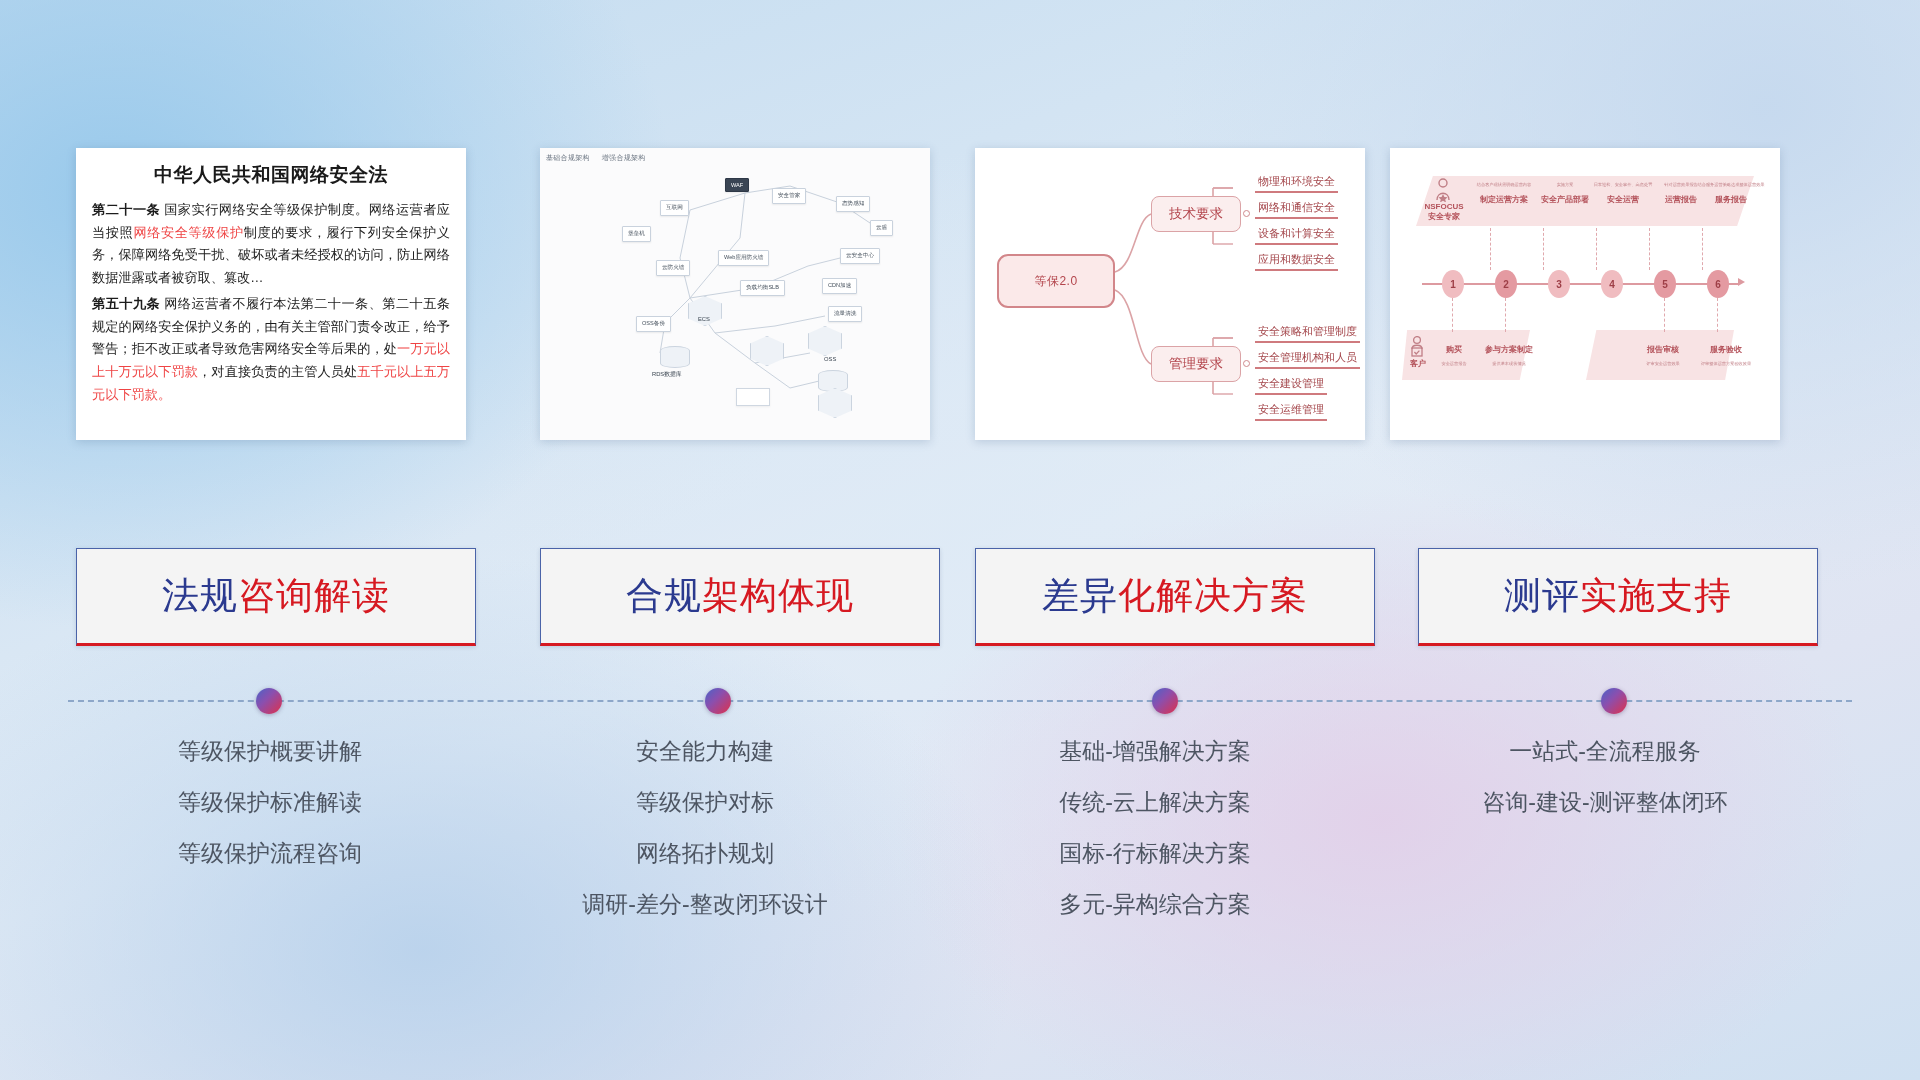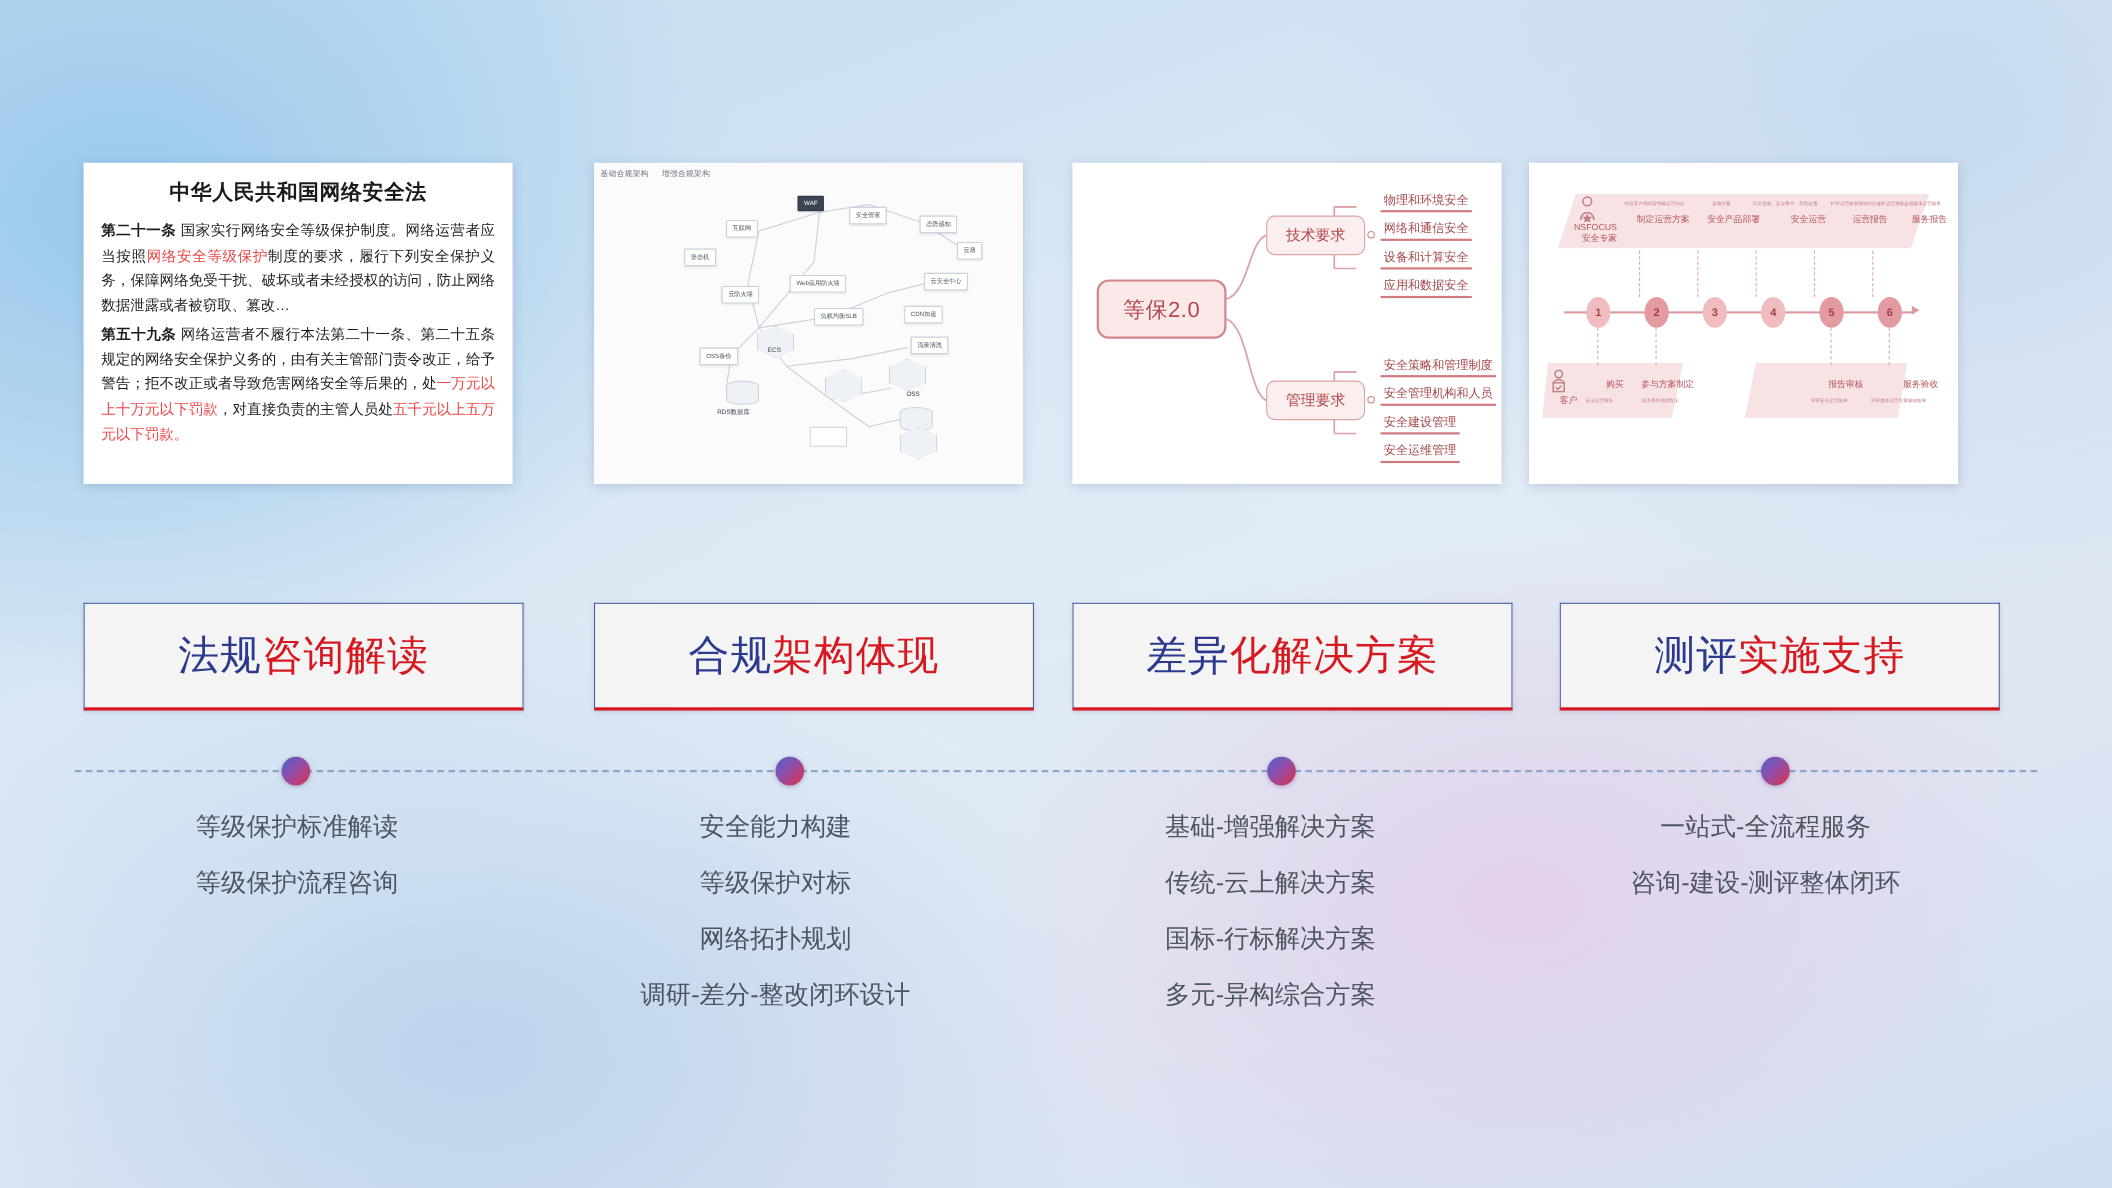--- a/index.html
+++ b/index.html
@@ -67,21 +67,21 @@
     position:absolute; border:1px solid #cfd7e1; background:#fff;
     box-shadow:0 1px 2px rgba(0,0,0,.06);
   }
 
   
   .mm { position:absolute; inset:0; background:#fff; }
   .mm-root {
     position:absolute; left:22px; top:106px; width:118px; height:54px;
     background:#fbe9e9; border:2.5px solid #d2868a; border-radius:11px;
     display:flex; align-items:center; justify-content:center;
-    font-size:20px; color:#b3454c; letter-spacing:.5px;
+    font-size:12px; color:#b3454c; letter-spacing:.5px;
   }
   .mm-branch {
     position:absolute; width:90px; height:36px;
     background:#fbeeee; border:1.6px solid #dba3a6; border-radius:8px;
     display:flex; align-items:center; justify-content:center;
     font-size:13.5px; color:#b3454c;
   }
   .mm-b1 { left:176px; top:48px; }
   .mm-b2 { left:176px; top:198px; }
   .mm-leaf {
@@ -106,21 +106,21 @@
   }
   .ns-band.bl {
     left:12px; top:182px; width:128px; height:50px;
     clip-path:polygon(4% 0,100% 0,92% 100%,0 100%);
   }
   .ns-band.br {
     left:196px; top:182px; width:148px; height:50px;
     clip-path:polygon(7% 0,100% 0,94% 100%,0 100%);
   }
   .ns-col { position:absolute; text-align:center; }
-  .ns-big { font-size:8px; font-weight:normal; color:#b4535b; white-space:nowrap;text-align:right; }
+  .ns-big { font-size:8px; font-weight:bold; color:#b4535b; white-space:nowrap; }
   .ns-small { font-size:4.2px; color:#c07f86; white-space:nowrap; }
   .ns-axis { position:absolute; left:32px; top:135px; width:318px; height:1.5px; background:#dd9aa0; }
   .ns-arrow {
     position:absolute; left:348px; top:130px; width:0; height:0;
     border-left:7px solid #dd9aa0; border-top:4px solid transparent; border-bottom:4px solid transparent;
   }
   .ns-node {
     position:absolute; width:22px; height:28px; border-radius:50%;
     background:#f0bcc0; color:#9e3f47; font-size:10px; font-weight:bold;
     display:flex; align-items:center; justify-content:center; top:122px;
@@ -401,20 +401,21 @@
 <div id="timeline">
   <div class="tl-line"></div>
   <div class="tl-dot d1"></div>
   <div class="tl-dot d2"></div>
   <div class="tl-dot d3"></div>
   <div class="tl-dot d4"></div>
 </div>
 
 <div id="cols">
   <div class="col col1">
+    <div class="item">等级保护概要讲解</div>
     <div class="item">等级保护标准解读</div>
     <div class="item">等级保护流程咨询</div>
   </div>
   <div class="col col2">
     <div class="item">安全能力构建</div>
     <div class="item">等级保护对标</div>
     <div class="item">网络拓扑规划</div>
     <div class="item">调研-差分-整改闭环设计</div>
   </div>
   <div class="col col3">

